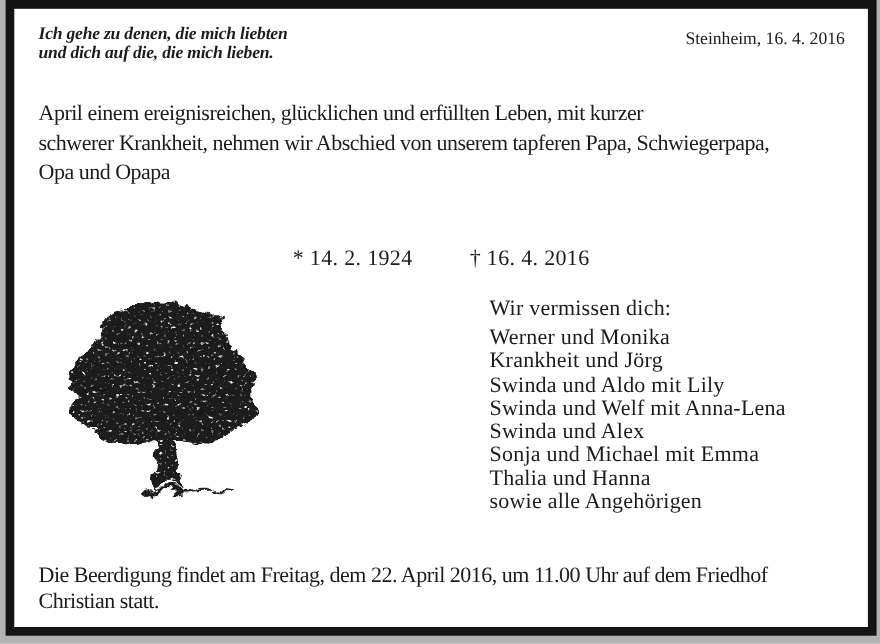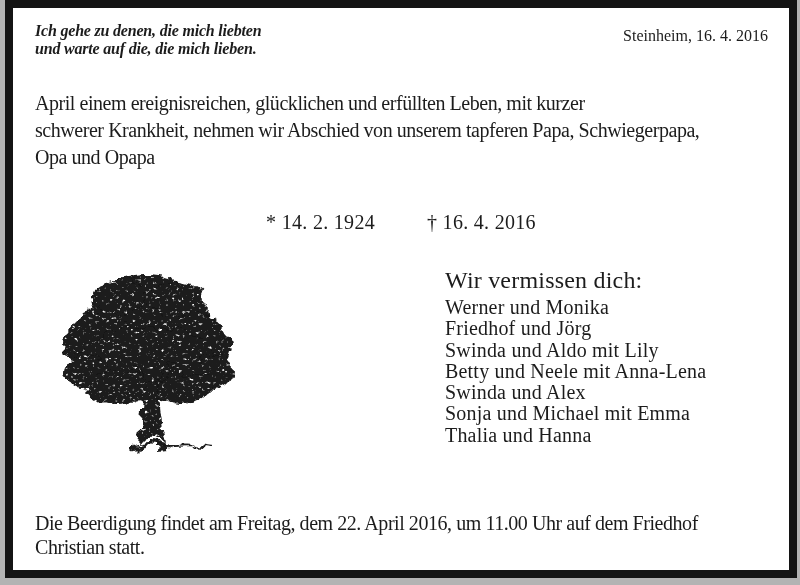--- a/index.html
+++ b/index.html
@@ -64,21 +64,21 @@
     width: 100%;
     text-align: center;
     font-size: 53px;
     font-weight: 500;
     line-height: 60px;
     letter-spacing: -0.5px;
   }
 
   .dates {
     position: absolute;
-    left: 0; top: 202px;
+    left: 0; top: 215px;
     width: 100%;
     display: flex;
     justify-content: center;
     gap: 52px;
     font-size: 20px;
     line-height: 24px;
     letter-spacing: 0.3px;
   }
 
   .tree {
@@ -87,21 +87,21 @@
     width: 174px; height: 186px;
   }
   .tree svg { width: 100%; height: 100%; display: block; }
 
   .mourners {
     position: absolute;
     left: 432px; top: 260px;
     width: 330px;
   }
   .mourners-heading {
-    font-size: 24px;
+    font-size: 20px;
     line-height: 24px;
     letter-spacing: 0.2px;
     margin-bottom: 5px;
   }
   .mourners-list div {
     font-size: 20px;
     line-height: 21.3px;
     letter-spacing: 0.2px;
     white-space: nowrap;
   }
@@ -117,21 +117,21 @@
 </style>
 </head>
 <body>
 
 <div class="stage">
   <div class="notice">
 
     <div class="topbar">
       <div class="quote">
           <div>Ich gehe zu denen, die mich liebten</div>
-          <div>und warte auf die, die mich lieben.</div>
+          <div>und dich auf die, die mich lieben.</div>
         </div>
       <div class="dateline">Steinheim, 16. 4. 2016</div>
     </div>
 
     <div class="intro">
         <div>April einem ereignisreichen, glücklichen und erfüllten Leben, mit kurzer</div>
         <div>schwerer Krankheit, nehmen wir Abschied von unserem tapferen Papa, Schwiegerpapa,</div>
         <div>Opa und Opapa</div>
       </div>
 
@@ -173,26 +173,27 @@
 
           <path d="M96,176 Q126,171 150,176 L150,178 Q126,174 96,179 Z"></path>
         </g>
       </svg>
     </div>
 
     <div class="mourners">
       <div class="mourners-heading">Wir vermissen dich:</div>
       <div class="mourners-list">
           <div>Werner und Monika</div>
-          <div>Friedhof und Jörg</div>
+          <div>Krankheit und Jörg</div>
           <div>Swinda und Aldo mit Lily</div>
-          <div>Betty und Neele mit Anna-Lena</div>
+          <div>Swinda und Welf mit Anna-Lena</div>
           <div>Swinda und Alex</div>
           <div>Sonja und Michael mit Emma</div>
           <div>Thalia und Hanna</div>
+          <div>sowie alle Angehörigen</div>
         </div>
     </div>
 
     <div class="funeral">
         <div>Die Beerdigung findet am Freitag, dem 22. April 2016, um 11.00 Uhr auf dem Friedhof</div>
         <div>Christian statt.</div>
       </div>
 
   </div>
 </div>

